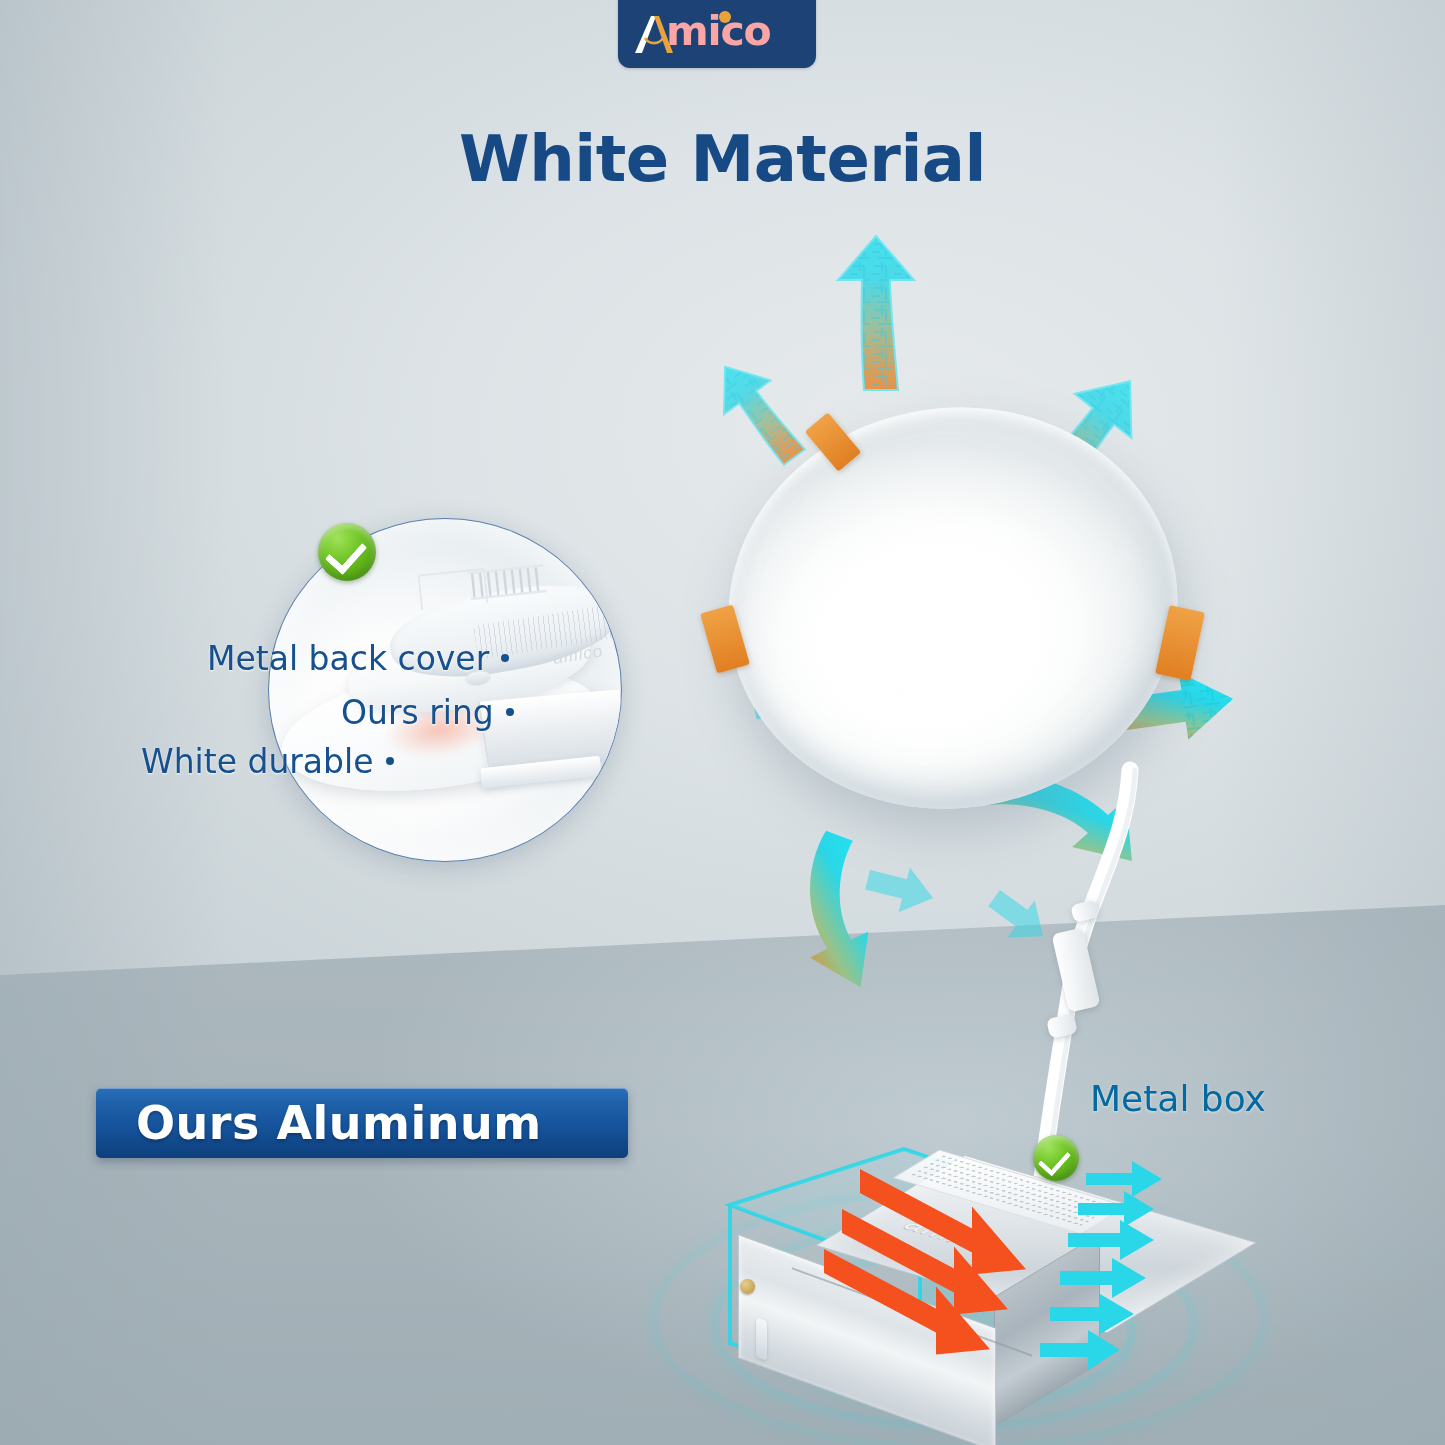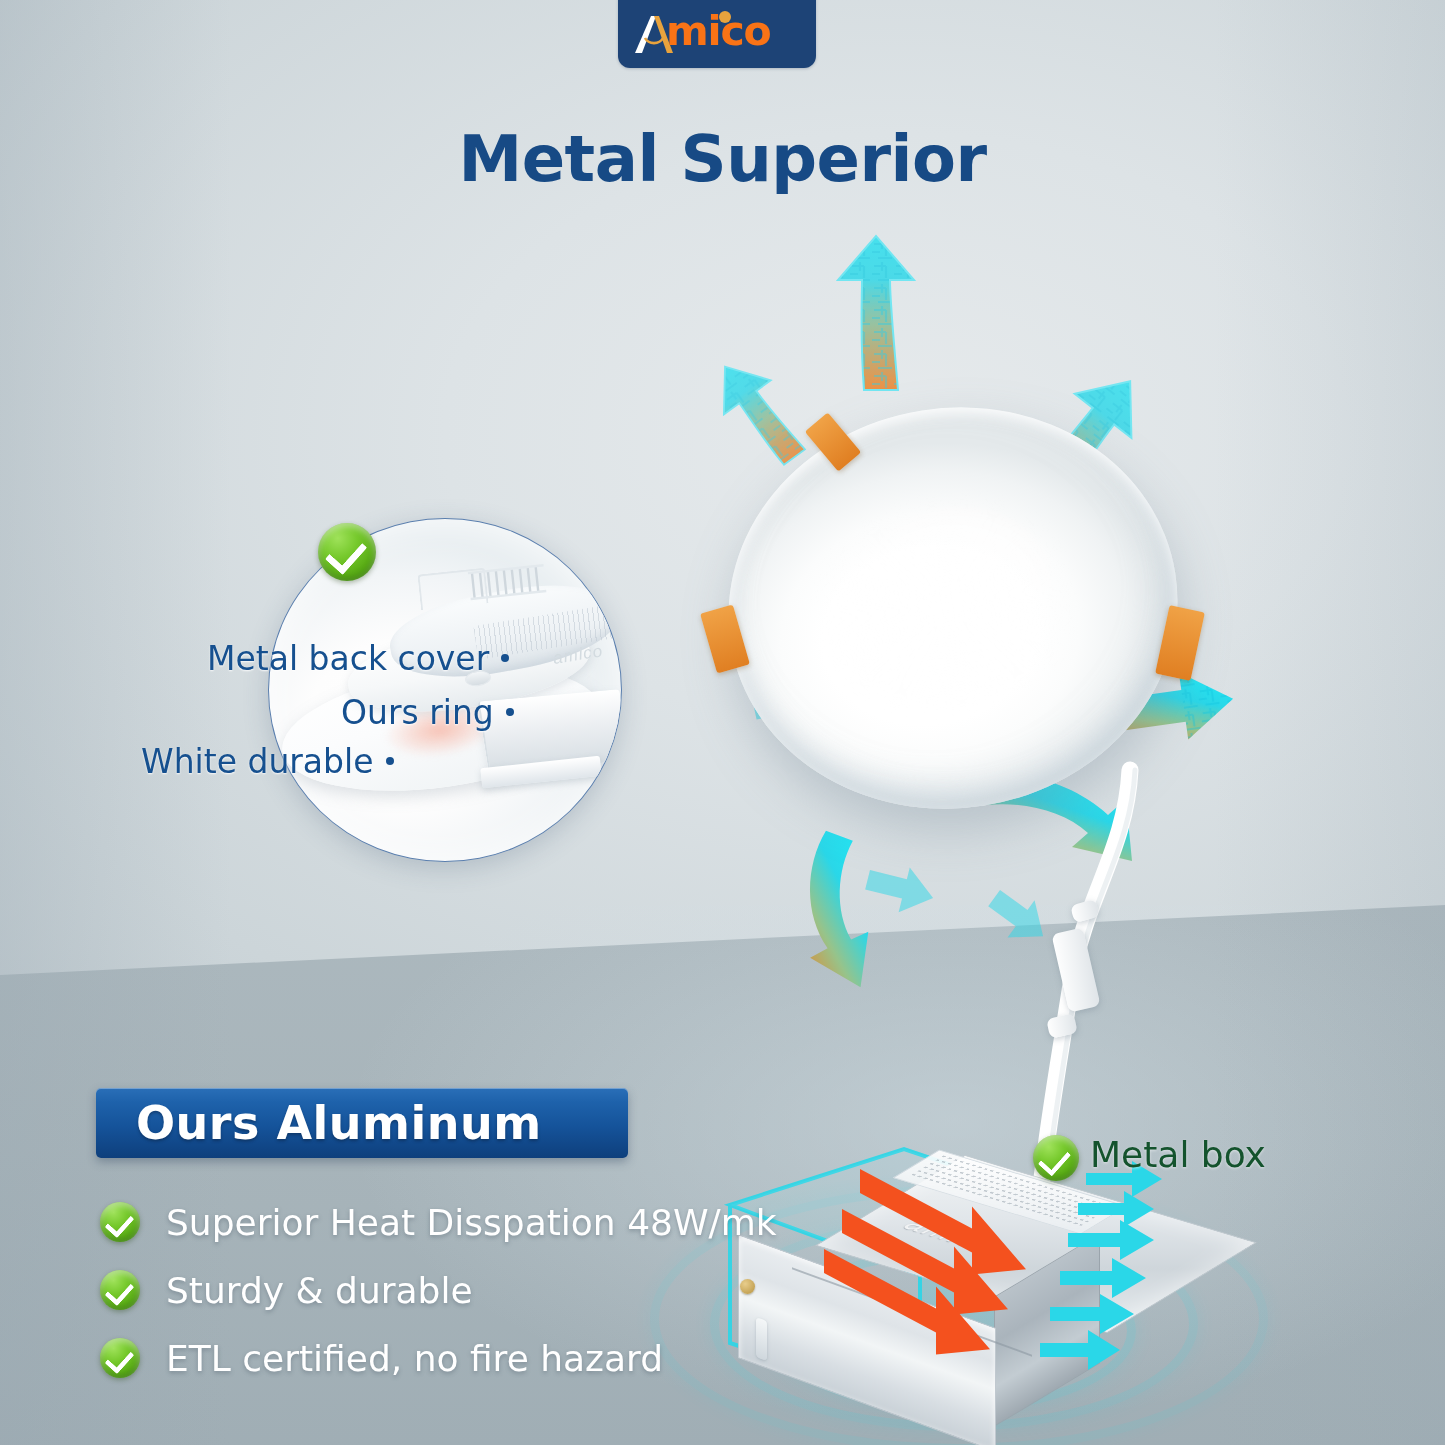--- a/index.html
+++ b/index.html
@@ -35,21 +35,21 @@
   
   .logo-box{
     position:absolute;left:618px;top:-10px;width:198px;height:78px;
     background:#1d4376;border-radius:0 0 12px 12px;
     display:flex;align-items:flex-end;justify-content:center;
     box-shadow:0 1px 3px rgba(40,60,90,.25);
   }
   .logo-wrap{position:relative;width:170px;height:52px;margin-bottom:7px;}
   .logo-text{
     position:absolute;left:34px;top:-2px;
-    font-size:41px;font-weight:bold;color:#f97316;letter-spacing:-1.2px;
+    font-size:41px;font-weight:bold;color:#fca5a5;letter-spacing:-1.2px;
     font-family:"DejaVu Sans", sans-serif;
   }
   .logo-a{position:absolute;left:0;top:2px;width:44px;height:44px;}
 
   
   .title{
     position:absolute;left:0;top:122px;width:1445px;text-align:center;
     font-size:64px;font-weight:bold;color:#174a85;letter-spacing:-.5px;
     font-family:"DejaVu Sans", sans-serif;
   }
@@ -240,21 +240,21 @@
     box-shadow:0 1px 2px rgba(80,70,30,.4);
   }
   .jb-latch{
     position:absolute;left:96px;top:194px;width:11px;height:40px;border-radius:4px;
     background:linear-gradient(180deg,#f4f7f8,#cfd7dd);transform:skewY(20deg);
     box-shadow:0 1px 3px rgba(110,125,140,.35);
   }
 
   .metalbox-check{position:absolute;left:1033px;top:1135px;width:46px;height:46px;z-index:9;}
   .metalbox-label{
-    position:absolute;left:1090px;top:1134px;font-size:36px;color:#14532d;
+    position:absolute;left:1090px;top:1078px;font-size:36px;color:#0369a1;
     font-family:"DejaVu Sans", sans-serif;z-index:9;white-space:nowrap;
     text-shadow:0 1px 3px rgba(255,255,255,.55);
   }
 
   
   .banner{
     position:absolute;left:96px;top:1088px;width:532px;height:70px;border-radius:5px;
     background:linear-gradient(180deg,#2a6fb8 0%,#1e62ab 20%,#15539a 55%,#0e3f7c 100%);
     box-shadow:0 4px 10px rgba(40,60,90,.35), inset 0 1px 0 rgba(255,255,255,.35);
     display:flex;align-items:center;
@@ -292,21 +292,21 @@
         <path d="M22 5 L27 5 L41 42 L35 42 Z" fill="#e8a33d"></path>
         <path d="M13 27 a10 9 0 0 0 18 0" fill="none" stroke="#e8a33d" stroke-width="2.6"></path>
       </svg>
       <div class="logo-text">mico</div>
       <svg style="position:absolute;left:85px;top:0px;width:16px;height:16px" viewBox="0 0 16 16">
         <circle cx="8" cy="8" r="6" fill="#e8a33d"></circle>
       </svg>
     </div>
   </div>
 
-  <div class="title">Metal Superior</div>
+  <div class="title">White Material</div>
 
   <div class="mag">
     <div class="mag-inner">
       <div class="mag-disc"></div>
       <div class="mag-disc-warm"></div>
       <div class="mag-body"></div>
       <div class="mag-top"></div>
       <div class="mag-hatch"></div>
       <div class="mag-ring-edge"></div>
       <div class="mag-bracket"></div>
@@ -498,28 +498,14 @@
 
   <div class="metalbox-check">
     <div class="check sm" style="width:46px;height:46px"></div>
   </div>
   <div class="metalbox-label">Metal box</div>
 
   <div class="banner">
     <span>Ours  Aluminum</span>
   </div>
 
-  <div class="features">
-    <div class="feat">
-      <div class="check sm"></div>
-      <span>Superior Heat Disspation 48W/mk</span>
-    </div>
-    <div class="feat">
-      <div class="check sm"></div>
-      <span>Sturdy &amp; durable</span>
-    </div>
-    <div class="feat">
-      <div class="check sm"></div>
-      <span>ETL certified, no fire hazard</span>
-    </div>
-  </div>
 
 </div>
 
 </body></html>

